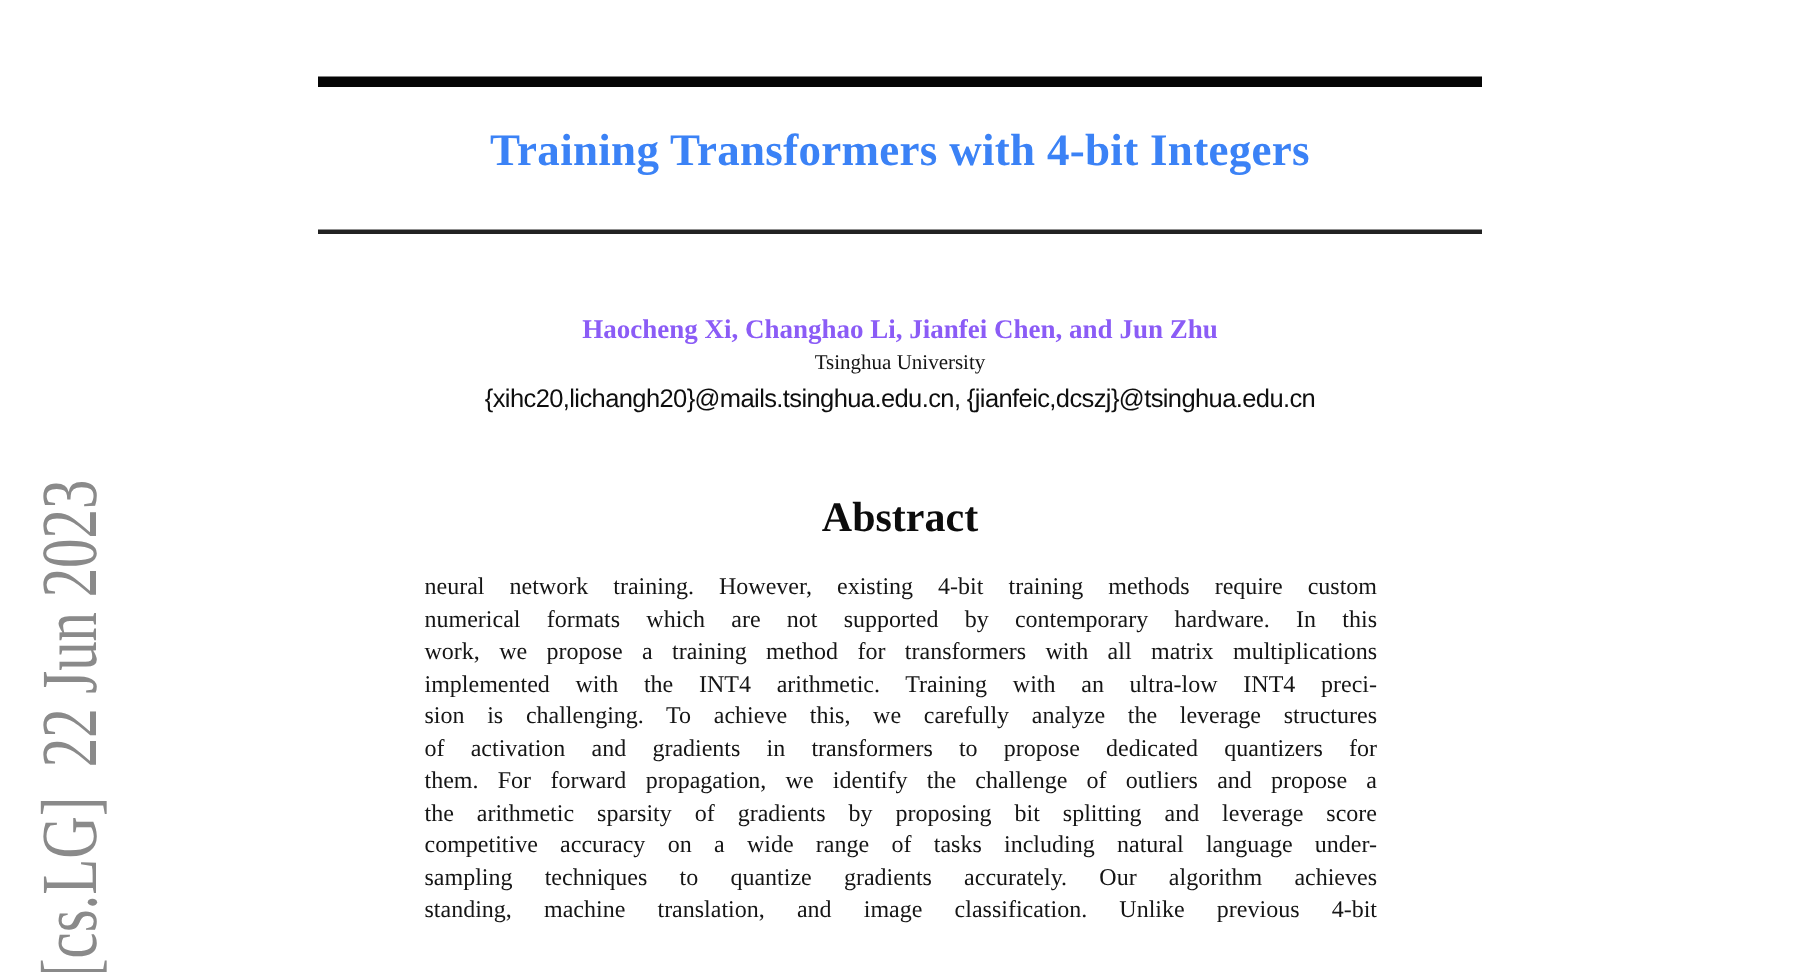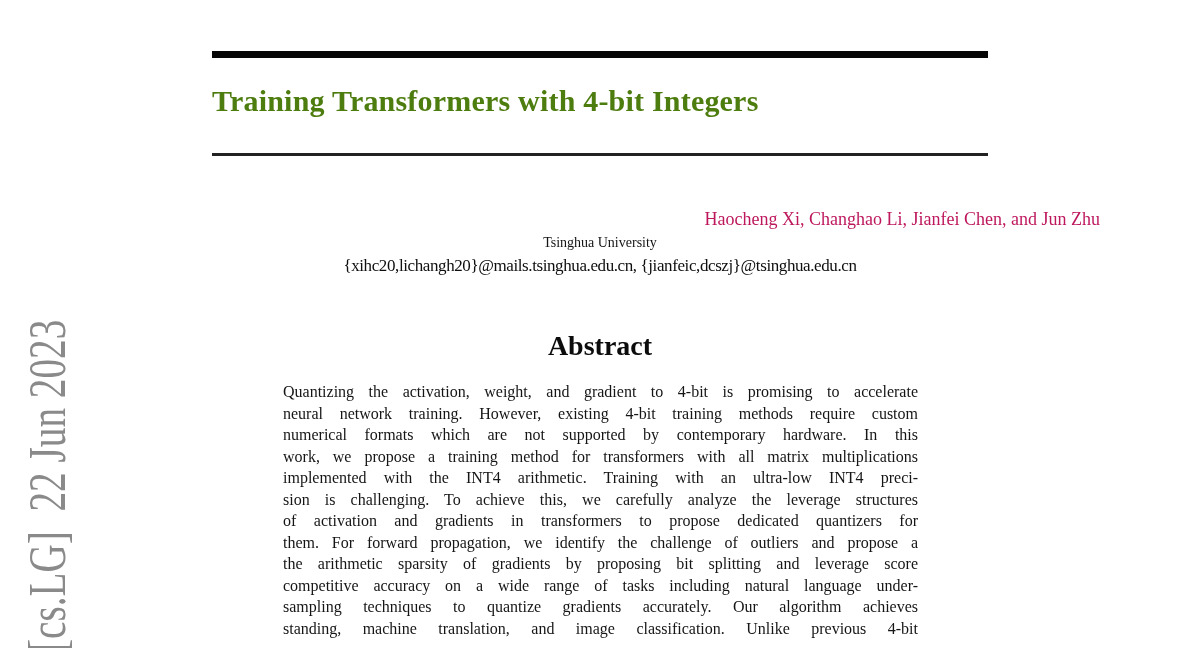--- a/index.html
+++ b/index.html
@@ -49,49 +49,48 @@
     height: 3px;
     background: #222222;
   }
 
   
   .paper-title {
     position: absolute;
     left: 212px;
     top: 84px;
     width: 776px;
-    text-align: left;
+    text-align: center;
     font-size: 30px;
     font-weight: bold;
-    color: #4d7c0f;
+    color: #3b82f6;
     letter-spacing: 0.2px;
   }
 
   
   .author-block {
     position: absolute;
     left: 100px;
     top: 208px;
     width: 1000px;
     text-align: center;
   }
   .author-names {
     font-size: 18px;
-    font-weight: normal;
+    font-weight: bold;
     line-height: 23px;
-    color: #be185d;
-    text-align: right;
+    color: #8b5cf6;
   }
   .affiliation {
     font-size: 14px;
     line-height: 23px;
     color: #141414;
   }
   .emails {
-    font-family: Liberation Serif, serif;
+    font-family: Liberation Sans, sans-serif;
     font-size: 17px;
     line-height: 23px;
     letter-spacing: -0.4px;
     color: #0e0e0e;
     white-space: nowrap;
   }
 
   
   .abstract-heading {
     position: absolute;
@@ -135,21 +134,20 @@
 
   <div class="author-block">
     <div class="author-names">Haocheng Xi, Changhao Li, Jianfei Chen, and Jun Zhu</div>
     <div class="affiliation">Tsinghua University</div>
     <div class="emails">{xihc20,lichangh20}@mails.tsinghua.edu.cn, {jianfeic,dcszj}@tsinghua.edu.cn</div>
   </div>
 
   <div class="abstract-heading">Abstract</div>
 
   <div class="abstract-body">
-      <div class="abstract-line">Quantizing the activation, weight, and gradient to 4-bit is promising to accelerate</div>
       <div class="abstract-line">neural network training. However, existing 4-bit training methods require custom</div>
       <div class="abstract-line">numerical formats which are not supported by contemporary hardware. In this</div>
       <div class="abstract-line">work, we propose a training method for transformers with all matrix multiplications</div>
       <div class="abstract-line">implemented with the INT4 arithmetic. Training with an ultra-low INT4 preci-</div>
       <div class="abstract-line">sion is challenging. To achieve this, we carefully analyze the leverage structures</div>
       <div class="abstract-line">of activation and gradients in transformers to propose dedicated quantizers for</div>
       <div class="abstract-line">them. For forward propagation, we identify the challenge of outliers and propose a</div>
       <div class="abstract-line">the arithmetic sparsity of gradients by proposing bit splitting and leverage score</div>
       <div class="abstract-line">competitive accuracy on a wide range of tasks including natural language under-</div>
       <div class="abstract-line">sampling techniques to quantize gradients accurately. Our algorithm achieves</div>

